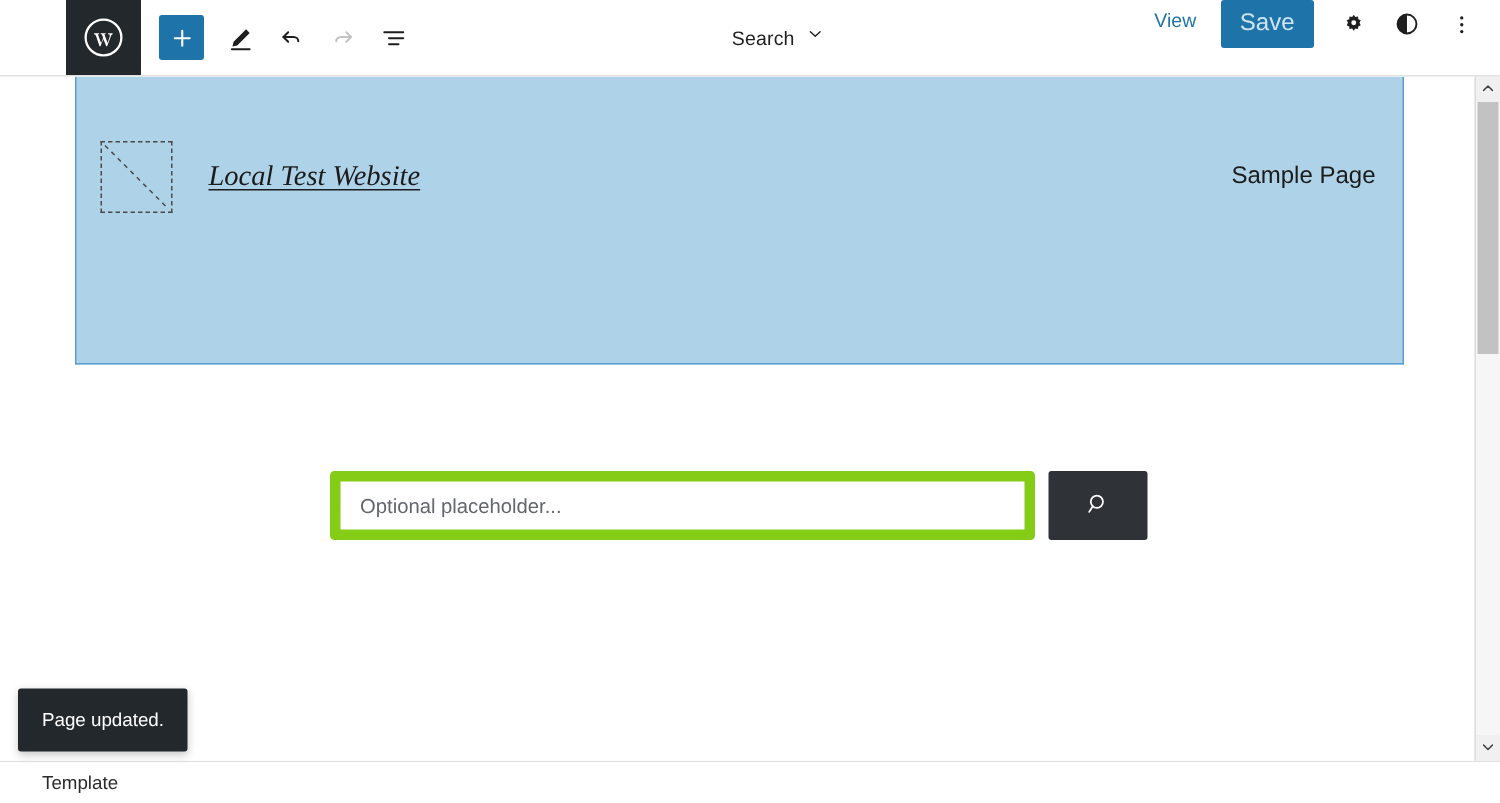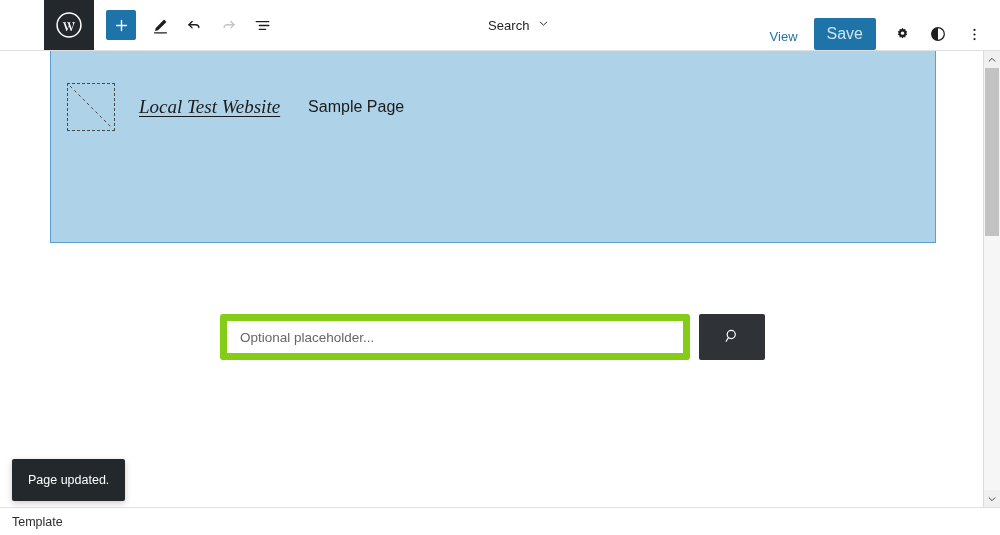--- a/index.html
+++ b/index.html
@@ -85,21 +85,21 @@
     cursor: pointer;
   }
   .doc-title {
     font-size: 13px;
     color: #1e1e1e;
     letter-spacing: .1px;
   }
 
   .toolbar-right {
     display: flex;
-    align-items: flex-end;
+    align-items: flex-start;
     gap: 4px;
     padding-right: 10px;
   }
   .view-link {
     font-size: 13px;
     color: #1e73a8;
     padding: 6px 10px;
     cursor: pointer;
     background: none;
     border: none;
@@ -148,23 +148,24 @@
     background: #aed3e8;
     box-sizing: border-box;
     border: 1px solid #5a9fd4;
     border-top: none;
     cursor: pointer;
   }
   .site-header-inner {
     position: absolute;
     left: 16px;
     right: 18px;
-    top: 32px;
-    display: flex;
-    align-items: center;
+    top: 43px;
+    display: flex;
+    align-items: center;
+    justify-content: space-between;
   }
   .brand-group {
     display: flex;
     align-items: center;
     gap: 24px;
   }
   .logo-placeholder {
     width: 48px;
     height: 48px;
     border: 1px dashed #4a4a4a;
@@ -276,21 +277,21 @@
   }
 
   
   .bottom-bar {
     height: 27px;
     min-height: 27px;
     background: #ffffff;
     border-top: 1px solid #e0e0e0;
     display: flex;
     align-items: center;
-    padding-left: 12px;
+    padding-left: 28px;
   }
   .bottom-label {
     font-size: 12.5px;
     color: #2b2b2b;
   }
 
   
   .toast {
     position: absolute;
     left: 12px;

